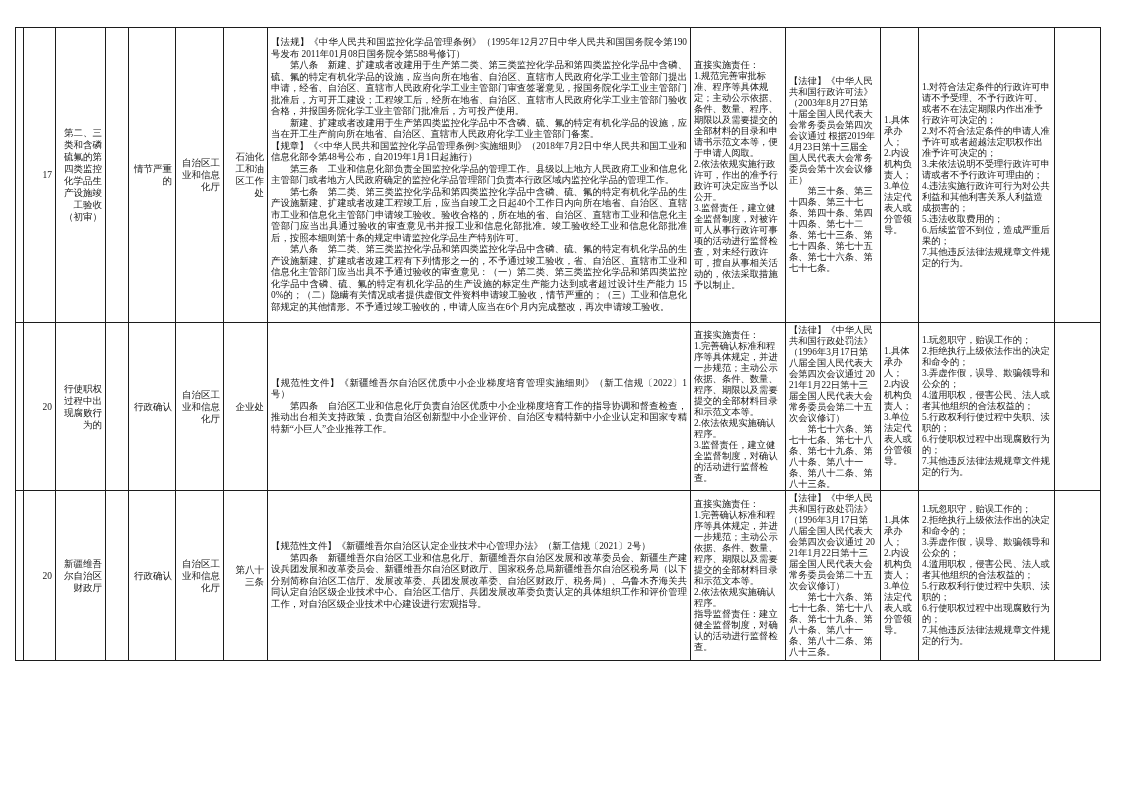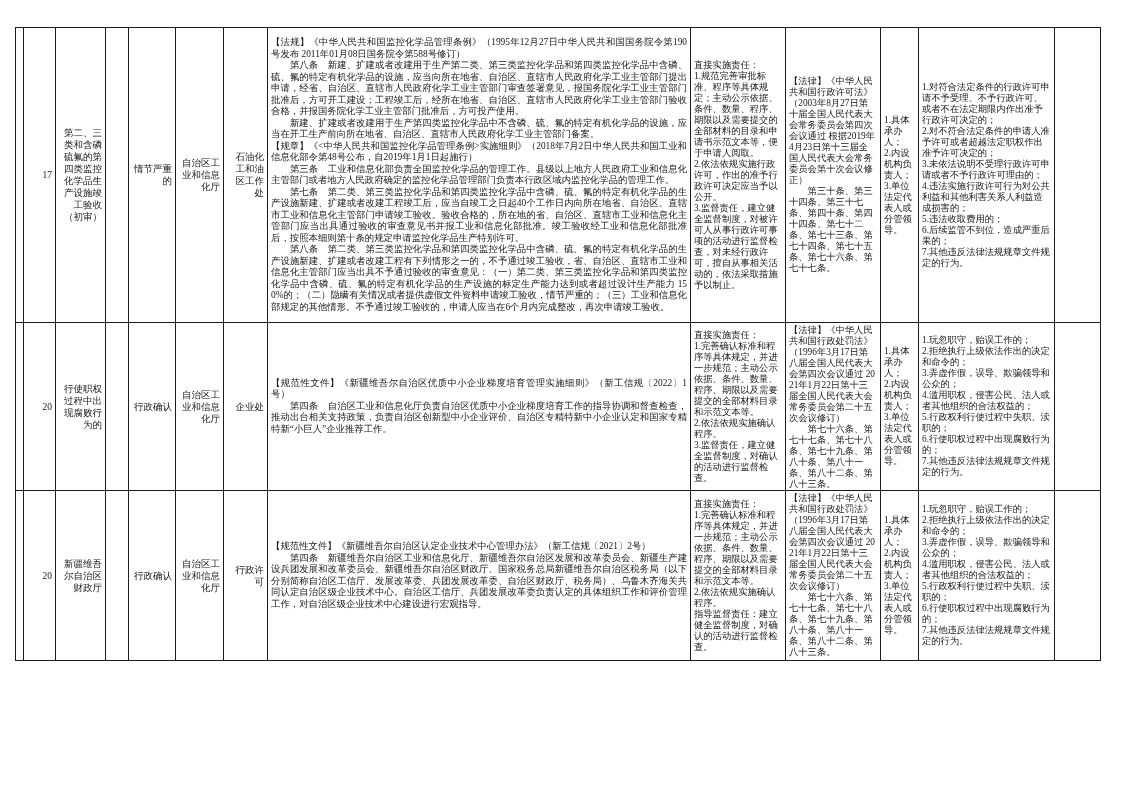--- a/index.html
+++ b/index.html
@@ -172,21 +172,21 @@
           <div class="cb">新疆维吾尔自治区财政厅</div>
         </td>
     <td></td>
     <td class="center">
           <div class="cb">行政确认</div>
         </td>
     <td class="center">
           <div class="cb">自治区工业和信息化厅</div>
         </td>
     <td class="center">
-          <div class="cb">行政许可</div>
+          <div class="cb">第八十三条</div>
         </td>
     <td>
           <div class="cb legal">【规范性文件】《新疆维吾尔自治区认定企业技术中心管理办法》（新工信规〔2021〕2号）
 　　第四条　新疆维吾尔自治区工业和信息化厅、新疆维吾尔自治区发展和改革委员会、新疆生产建设兵团发展和改革委员会、新疆维吾尔自治区财政厅、国家税务总局新疆维吾尔自治区税务局（以下分别简称自治区工信厅、发展改革委、兵团发展改革委、自治区财政厅、税务局）、乌鲁木齐海关共同认定自治区级企业技术中心。自治区工信厅、兵团发展改革委负责认定的具体组织工作和评价管理工作，对自治区级企业技术中心建设进行宏观指导。</div>
         </td>
     <td>
           <div class="cb pre tiny">直接实施责任：
 1.完善确认标准和程序等具体规定，并进一步规范；主动公示依据、条件、数量、程序、期限以及需要提交的全部材料目录和示范文本等。
 2.依法依规实施确认程序。
 指导监督责任：建立健全监督制度，对确认的活动进行监督检查。</div>

